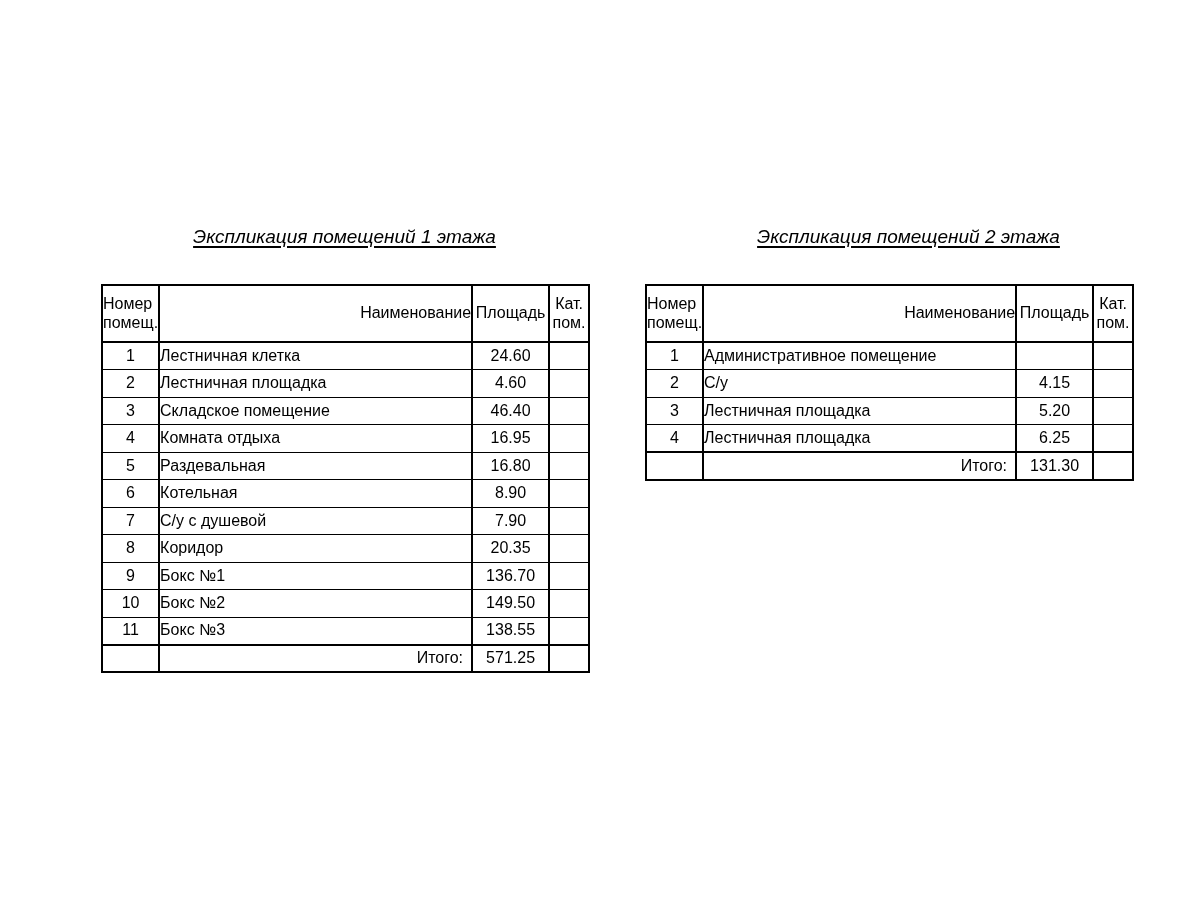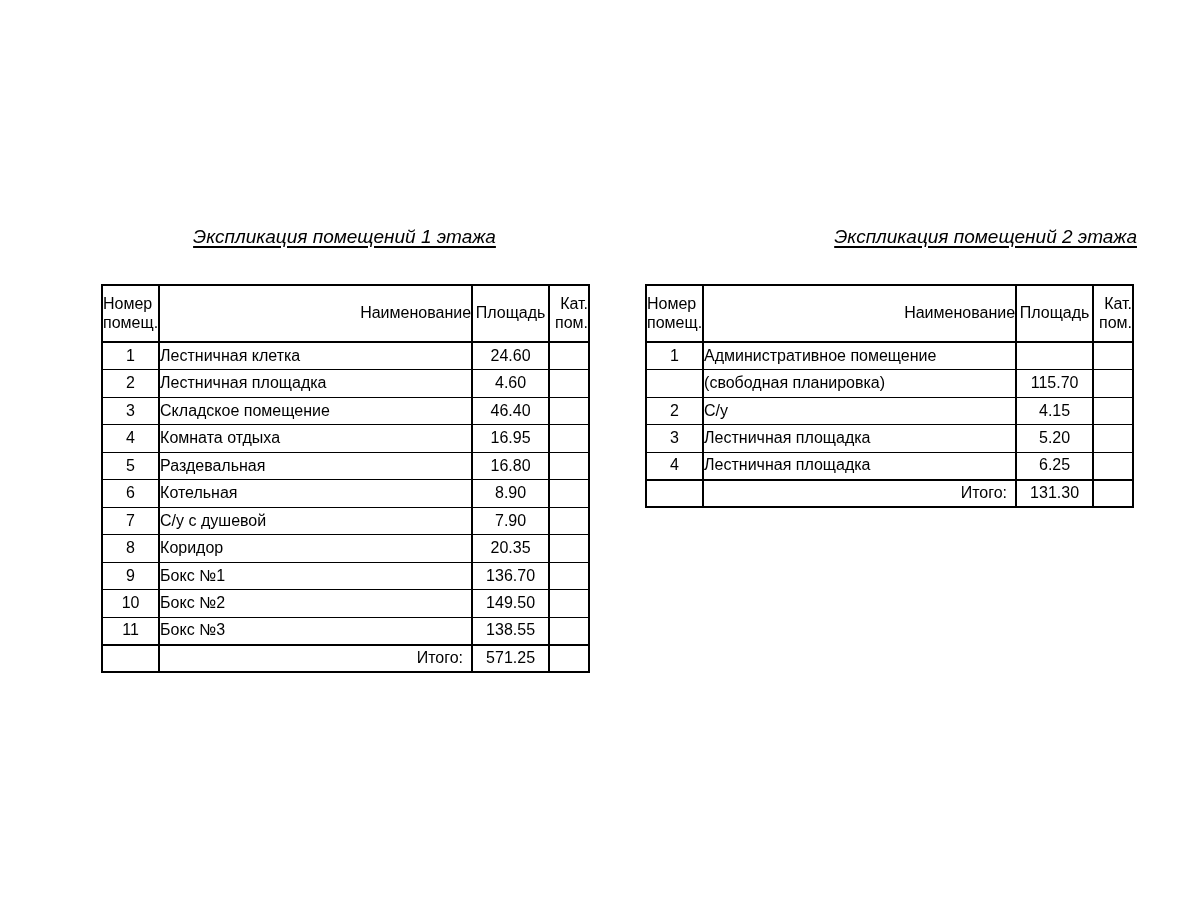--- a/index.html
+++ b/index.html
@@ -20,21 +20,21 @@
     font-style: italic;
     font-size: 19px;
     line-height: 22px;
     text-decoration: underline;
     text-underline-offset: 3px;
     text-decoration-thickness: 1.5px;
     color: var(--ink, #000000);
     white-space: nowrap;
   }
   #title1 { left: 101px; }
-  #title2 { left: 650px; text-align: right; }
+  #title2 { left: 665px; }
 
   table.expl-table {
     position: absolute;
     top: 284px;
     border-collapse: collapse;
     table-layout: fixed;
     background: var(--bg, #ffffff);
     border: 2px solid var(--ink, #000000);
     padding-left: 32px;
   }
@@ -58,21 +58,21 @@
     color: var(--ink, #000000);
     vertical-align: middle;
   }
   table.expl-table thead tr { height: 57px; }
   table.expl-table tbody tr { height: 27.5px; }
   table.expl-table thead th { border-bottom-width: 2px; border-top-width: 2px; }
 
   .h-num  { text-align: left; padding: 0 1px 0 2px; }
   .h-name { text-align: right; }
   .h-area { text-align: center; }
-  .h-cat  { text-align: right; padding: 0 1px; }
+  .h-cat  { text-align: center; padding: 0 1px; }
 
   .col-num  { text-align: center; }
   .col-name { text-align: left; padding-left: 10px; }
   .col-area { text-align: center; }
   .col-cat  { text-align: center; }
 
   tr.total-row td { border-top-width: 2px; border-bottom-width: 2px; margin-left: 24px; }
   tr.total-row .col-name { text-align: right; padding-right: 8px; padding-left: 0; }
 </style>
 </head>
@@ -191,26 +191,20 @@
       </tr>
     </thead>
     <tbody>
         <tr>
           <td class="col-num">1</td>
           <td class="col-name">Административное помещение</td>
           <td class="col-area"></td>
           <td class="col-cat"></td>
         </tr>
         <tr>
-          <td class="col-num"></td>
-          <td class="col-name">(свободная планировка)</td>
-          <td class="col-area">115.70</td>
-          <td class="col-cat"></td>
-        </tr>
-        <tr>
           <td class="col-num">2</td>
           <td class="col-name">С/у</td>
           <td class="col-area">4.15</td>
           <td class="col-cat"></td>
         </tr>
         <tr>
           <td class="col-num">3</td>
           <td class="col-name">Лестничная площадка</td>
           <td class="col-area">5.20</td>
           <td class="col-cat"></td>

